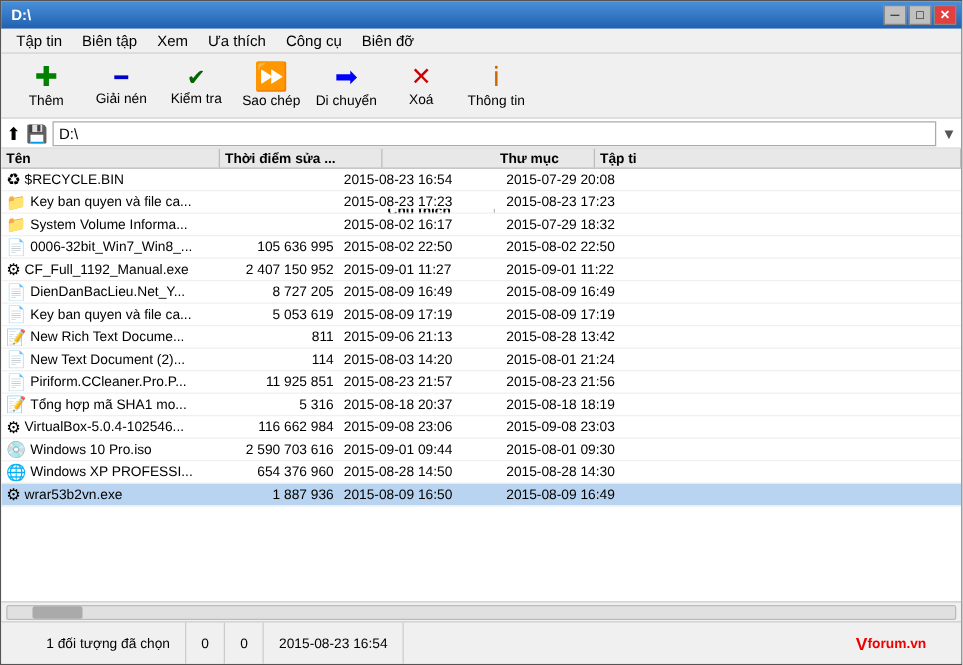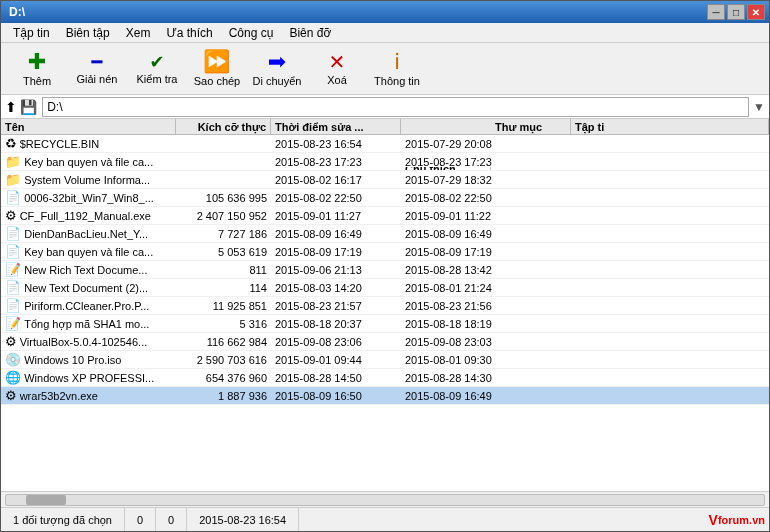--- a/index.html
+++ b/index.html
@@ -203,24 +203,24 @@
       position: absolute;
       left: 20px;
       top: 0;
       width: 40px;
       height: 100%;
       background: #aaa;
       border-radius: 2px;
     }
     .status-bar {
       background: #f0f0f0;
-      height: 24px;
+      height: 34px;
       display: flex;
       border-top: 1px solid #ccc;
-      padding: 0 0;
+      padding: 0 24px;
       gap: 0;
       flex-shrink: 0;
     }
     .status-section {
       padding: 0 12px;
       border-right: 1px solid #ccc;
       font-size: 11px;
       height: 100%;
       display: flex;
       align-items: center;
@@ -293,21 +293,20 @@
     <span class="address-icon">⬆</span>
     <span class="address-icon">💾</span>
     <input class="address-input" type="text" value="D:\" style="">
     <span class="address-arrow">▼</span>
   </div>
 
   <div class="file-list-container">
 
     <div class="file-list-header">
       <div class="col-header col-name">Tên</div>
-      <div class="col-header col-size">Kích cỡ thực</div>
       <div class="col-header col-modified">Thời điểm sửa ...</div>
       <div class="col-header col-comment">Chú thích</div>
       <div class="col-header col-folder">Thư mục</div>
       <div class="col-header col-extra">Tập ti</div>
     </div>
 
     <div class="file-list-body" id="file-list-body">
     <div class="file-row">
     <div class="file-cell name">
       <span class="file-icon">♻</span>
@@ -366,21 +365,21 @@
     <div class="file-cell created">2015-09-01 11:22</div>
     <div class="file-cell comment"></div>
     <div class="file-cell folder"></div>
     <div class="file-cell extra"></div>
   </div>
         <div class="file-row">
     <div class="file-cell name">
       <span class="file-icon">📄</span>
       <span>DienDanBacLieu.Net_Y...</span>
     </div>
-    <div class="file-cell size">7 727 186</div>
+    <div class="file-cell size">8 727 205</div>
     <div class="file-cell modified">2015-08-09 16:49</div>
     <div class="file-cell created">2015-08-09 16:49</div>
     <div class="file-cell comment"></div>
     <div class="file-cell folder"></div>
     <div class="file-cell extra"></div>
   </div>
         <div class="file-row">
     <div class="file-cell name">
       <span class="file-icon">📄</span>
       <span>Key ban quyen và file ca...</span>

